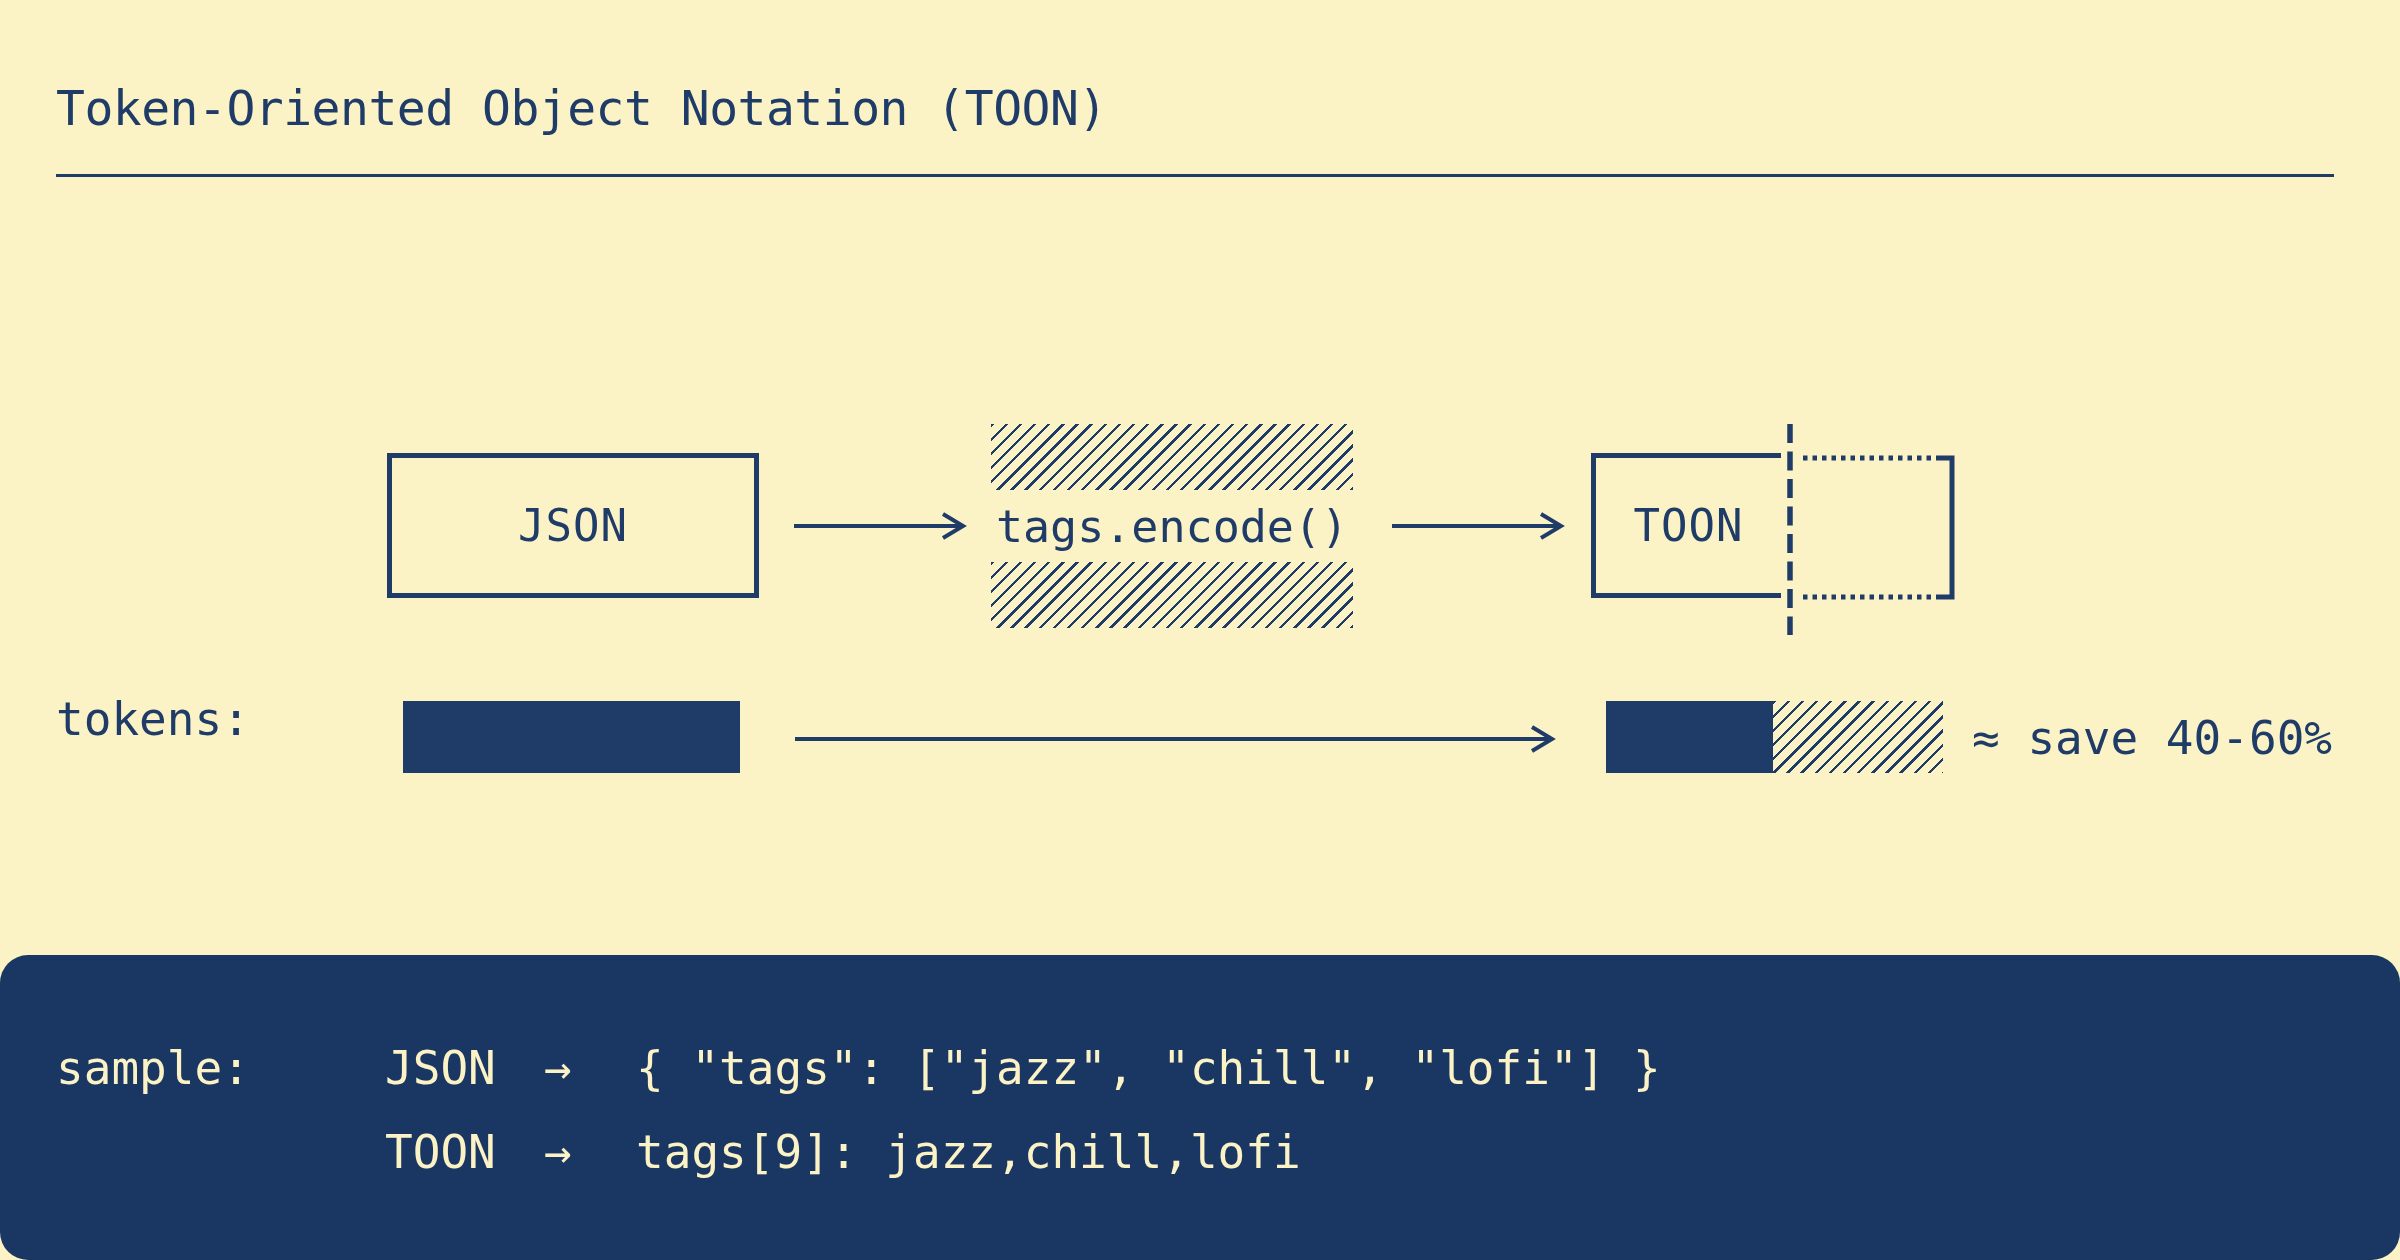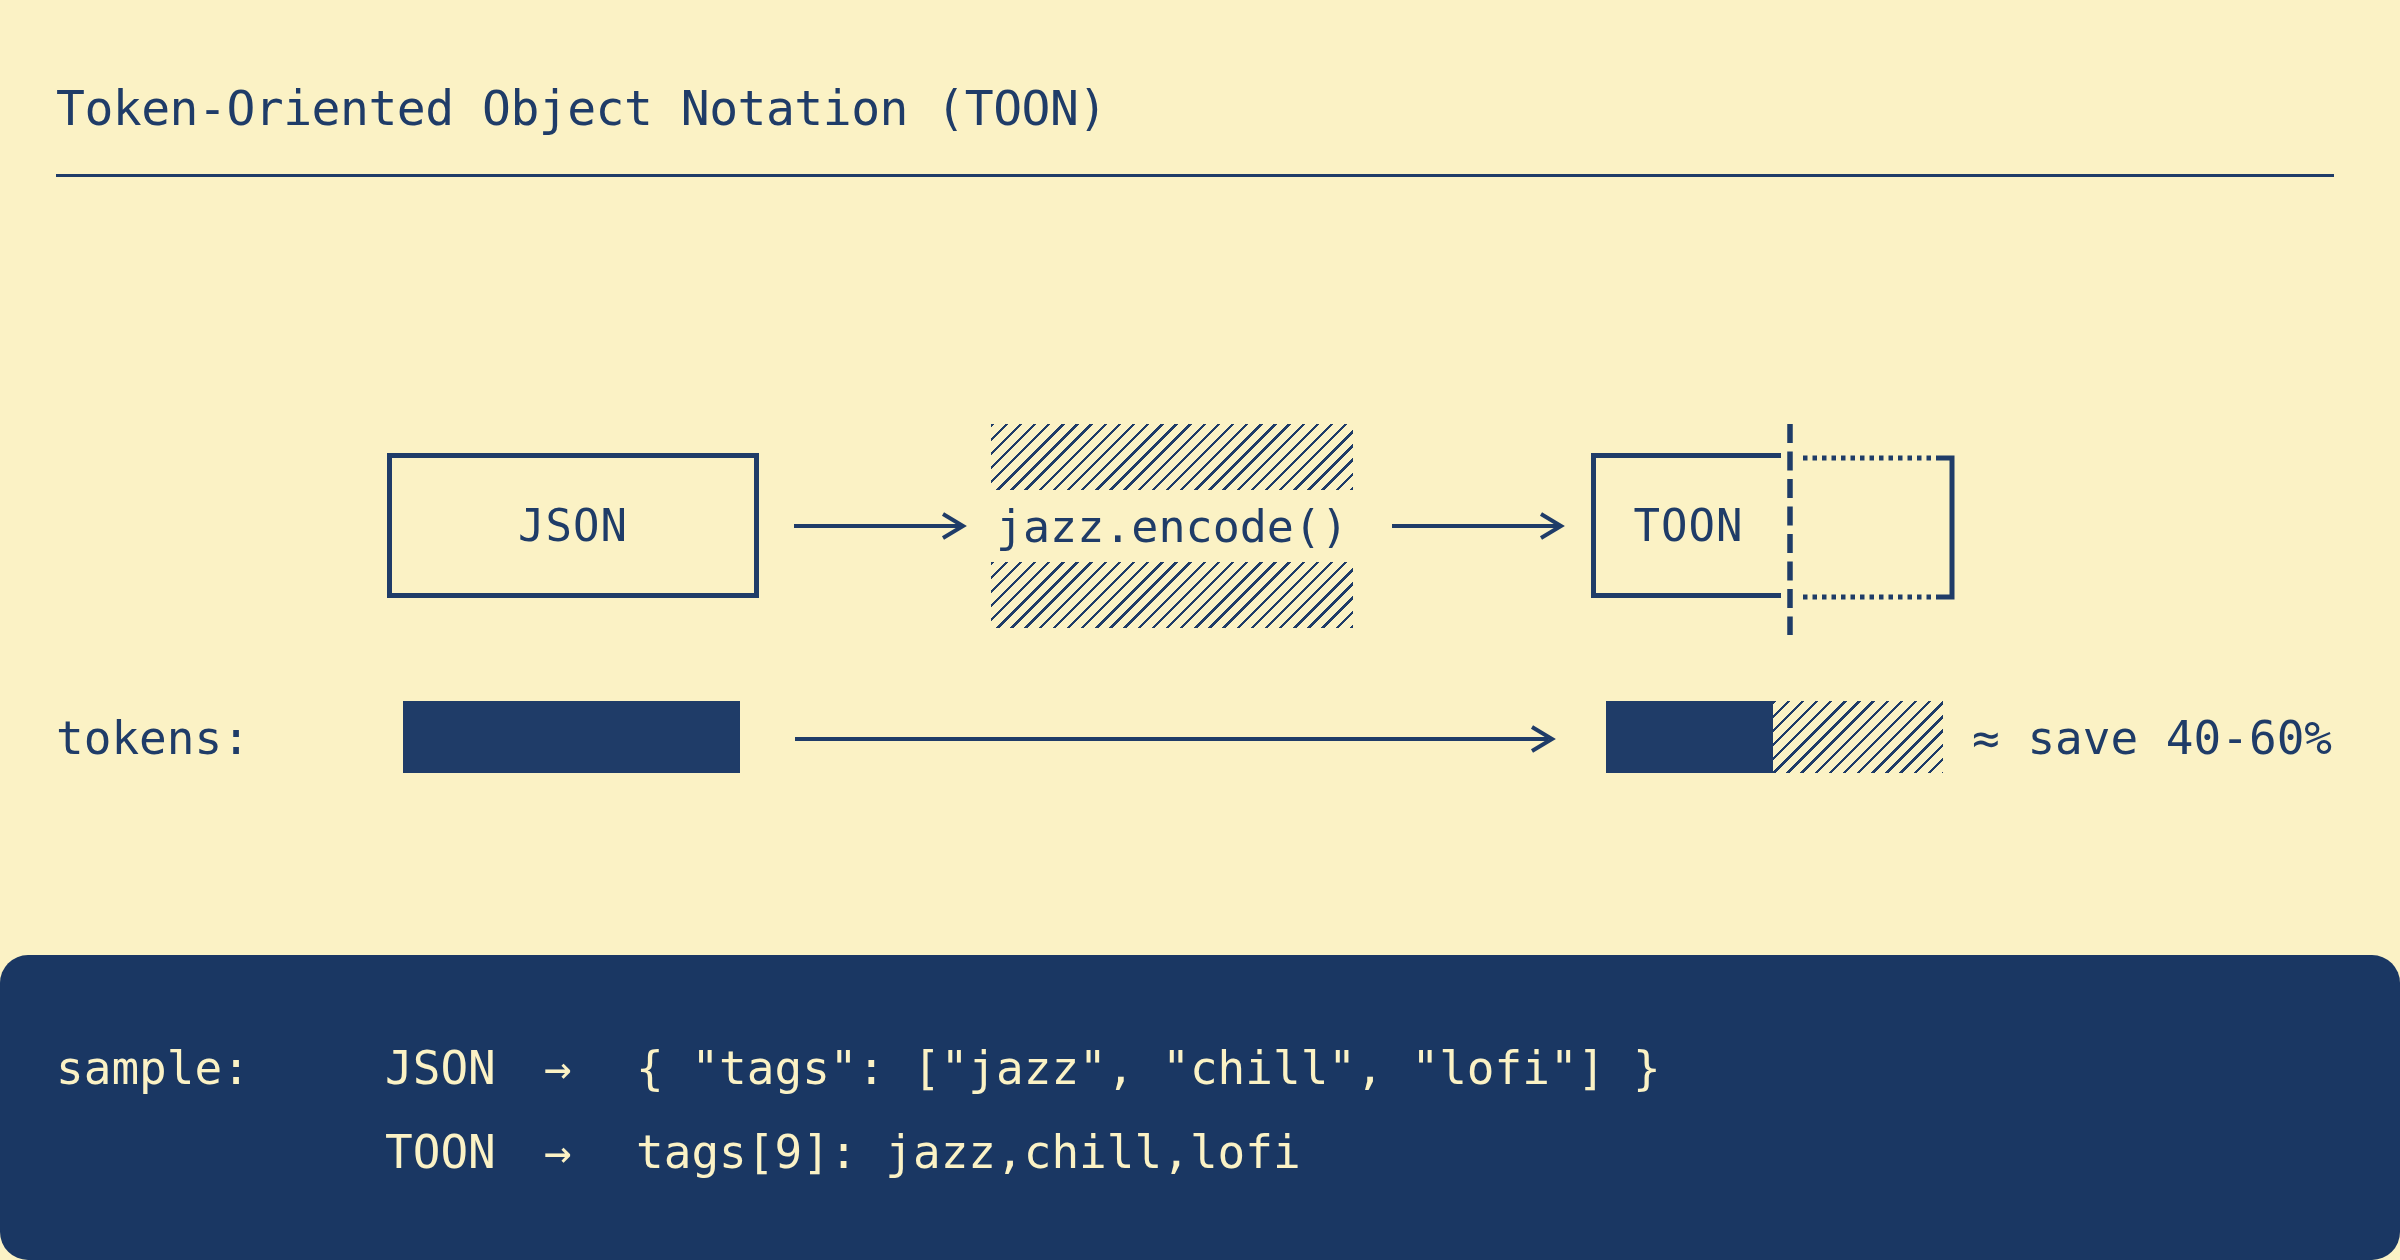--- a/index.html
+++ b/index.html
@@ -55,21 +55,21 @@
   .hatch-bottom{position:absolute;left:991px;top:562px;width:362px;height:66px;}
   .encode-label{
     position:absolute;left:982px;top:494px;width:380px;height:64px;
     display:flex;align-items:center;justify-content:center;
     font-size:45px;white-space:pre;
   }
   .italic{}
   .cutline-svg{position:absolute;left:1786px;top:422px;}
   
   .tokens-label{
-    position:absolute;left:56px;top:705px;height:66px;
+    position:absolute;left:56px;top:686px;height:66px;
     font-size:46px;line-height:66px;white-space:pre;
   }
   .bar{position:absolute;top:701px;height:72px;}
   .bar-json{left:403px;width:337px;background:var(--ink);}
   .bar-toon{left:1606px;width:167px;background:var(--ink);}
   .bar-saved{left:1773px;width:170px;}
   .savings-note{
     position:absolute;left:1972px;top:705px;height:66px;
     font-size:46px;line-height:66px;white-space:pre;
   }
@@ -103,21 +103,21 @@
     <span>JSON</span>
   </div>
 
   <svg class="arrow-svg arrow1" width="184" height="44" viewBox="0 0 184 44">
     <line class="stroke" x1="6" y1="22" x2="172" y2="22"></line>
     <path class="stroke" d="M155 10 L175 22 L155 34"></path>
   </svg>
 
   <div class="hatch hatch-top"></div>
   <div class="encode-label">
-    <span>jazz.</span><span class="italic">encode()</span>
+    <span>tags.</span><span class="italic">encode()</span>
   </div>
   <div class="hatch hatch-bottom"></div>
 
   <svg class="arrow-svg arrow2" width="184" height="44" viewBox="0 0 184 44">
     <line class="stroke" x1="6" y1="22" x2="172" y2="22"></line>
     <path class="stroke" d="M155 10 L175 22 L155 34"></path>
   </svg>
 
   <div class="box toon-box">
     <span>TOON</span>

